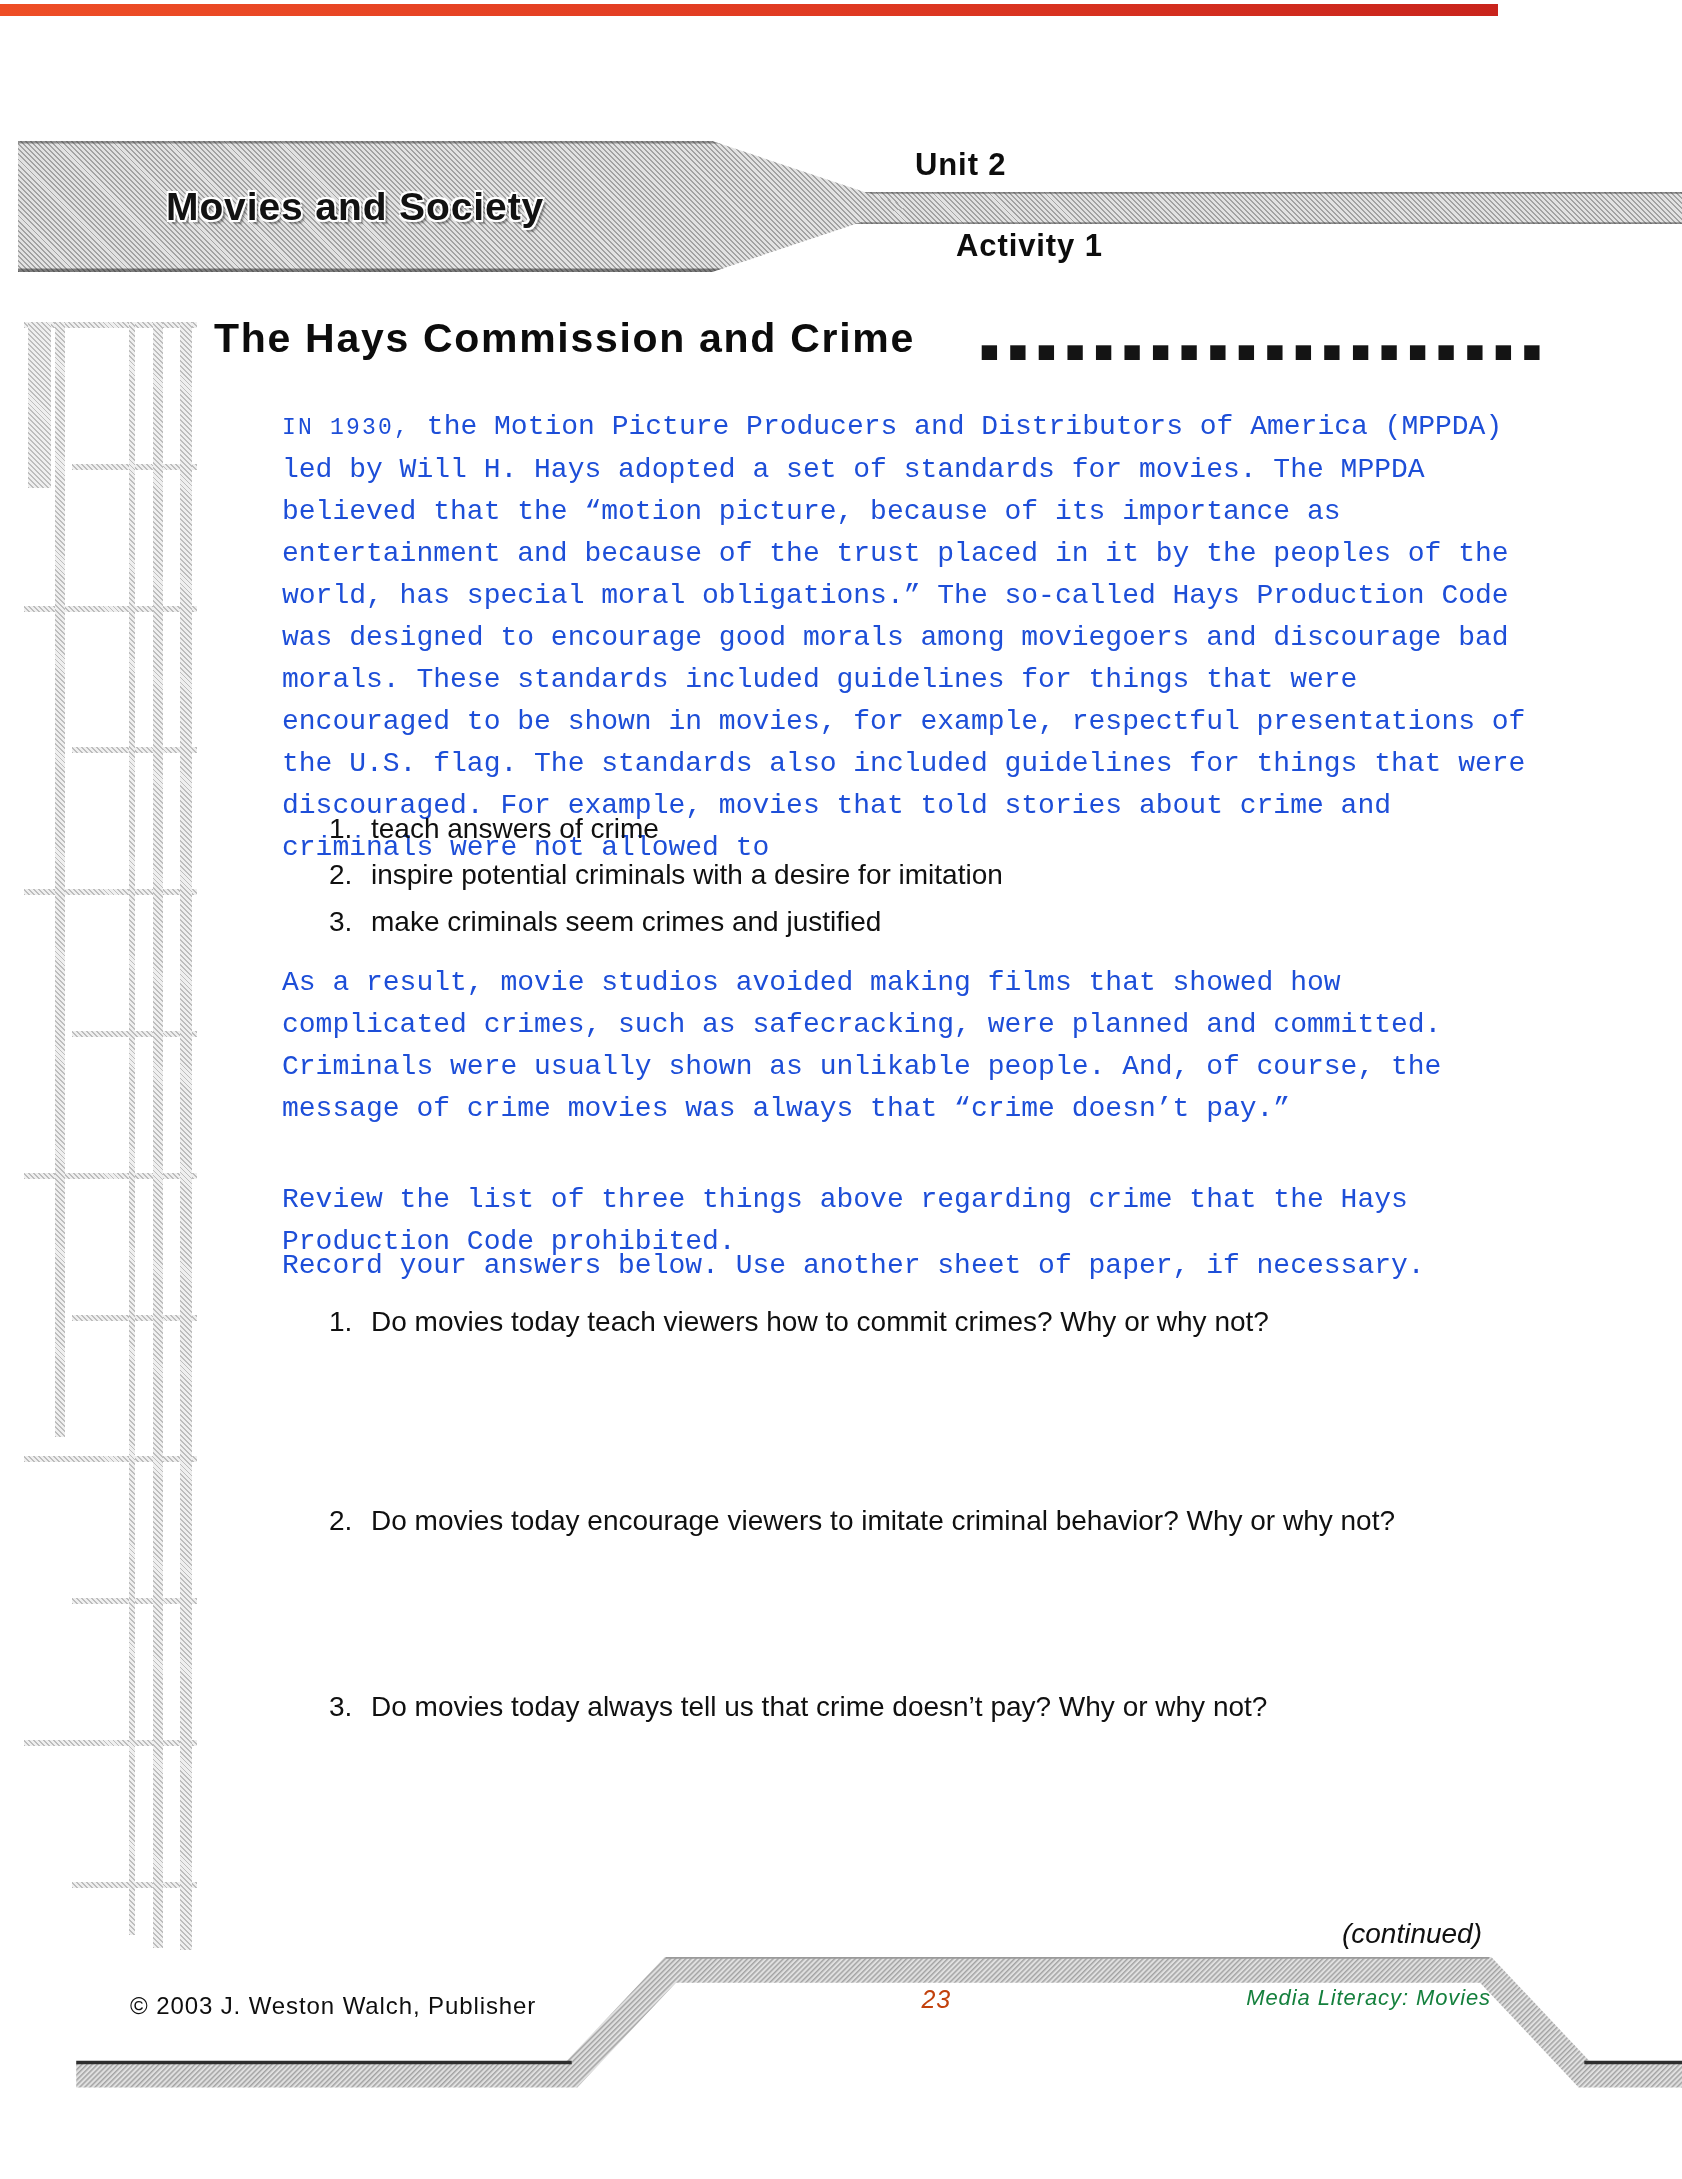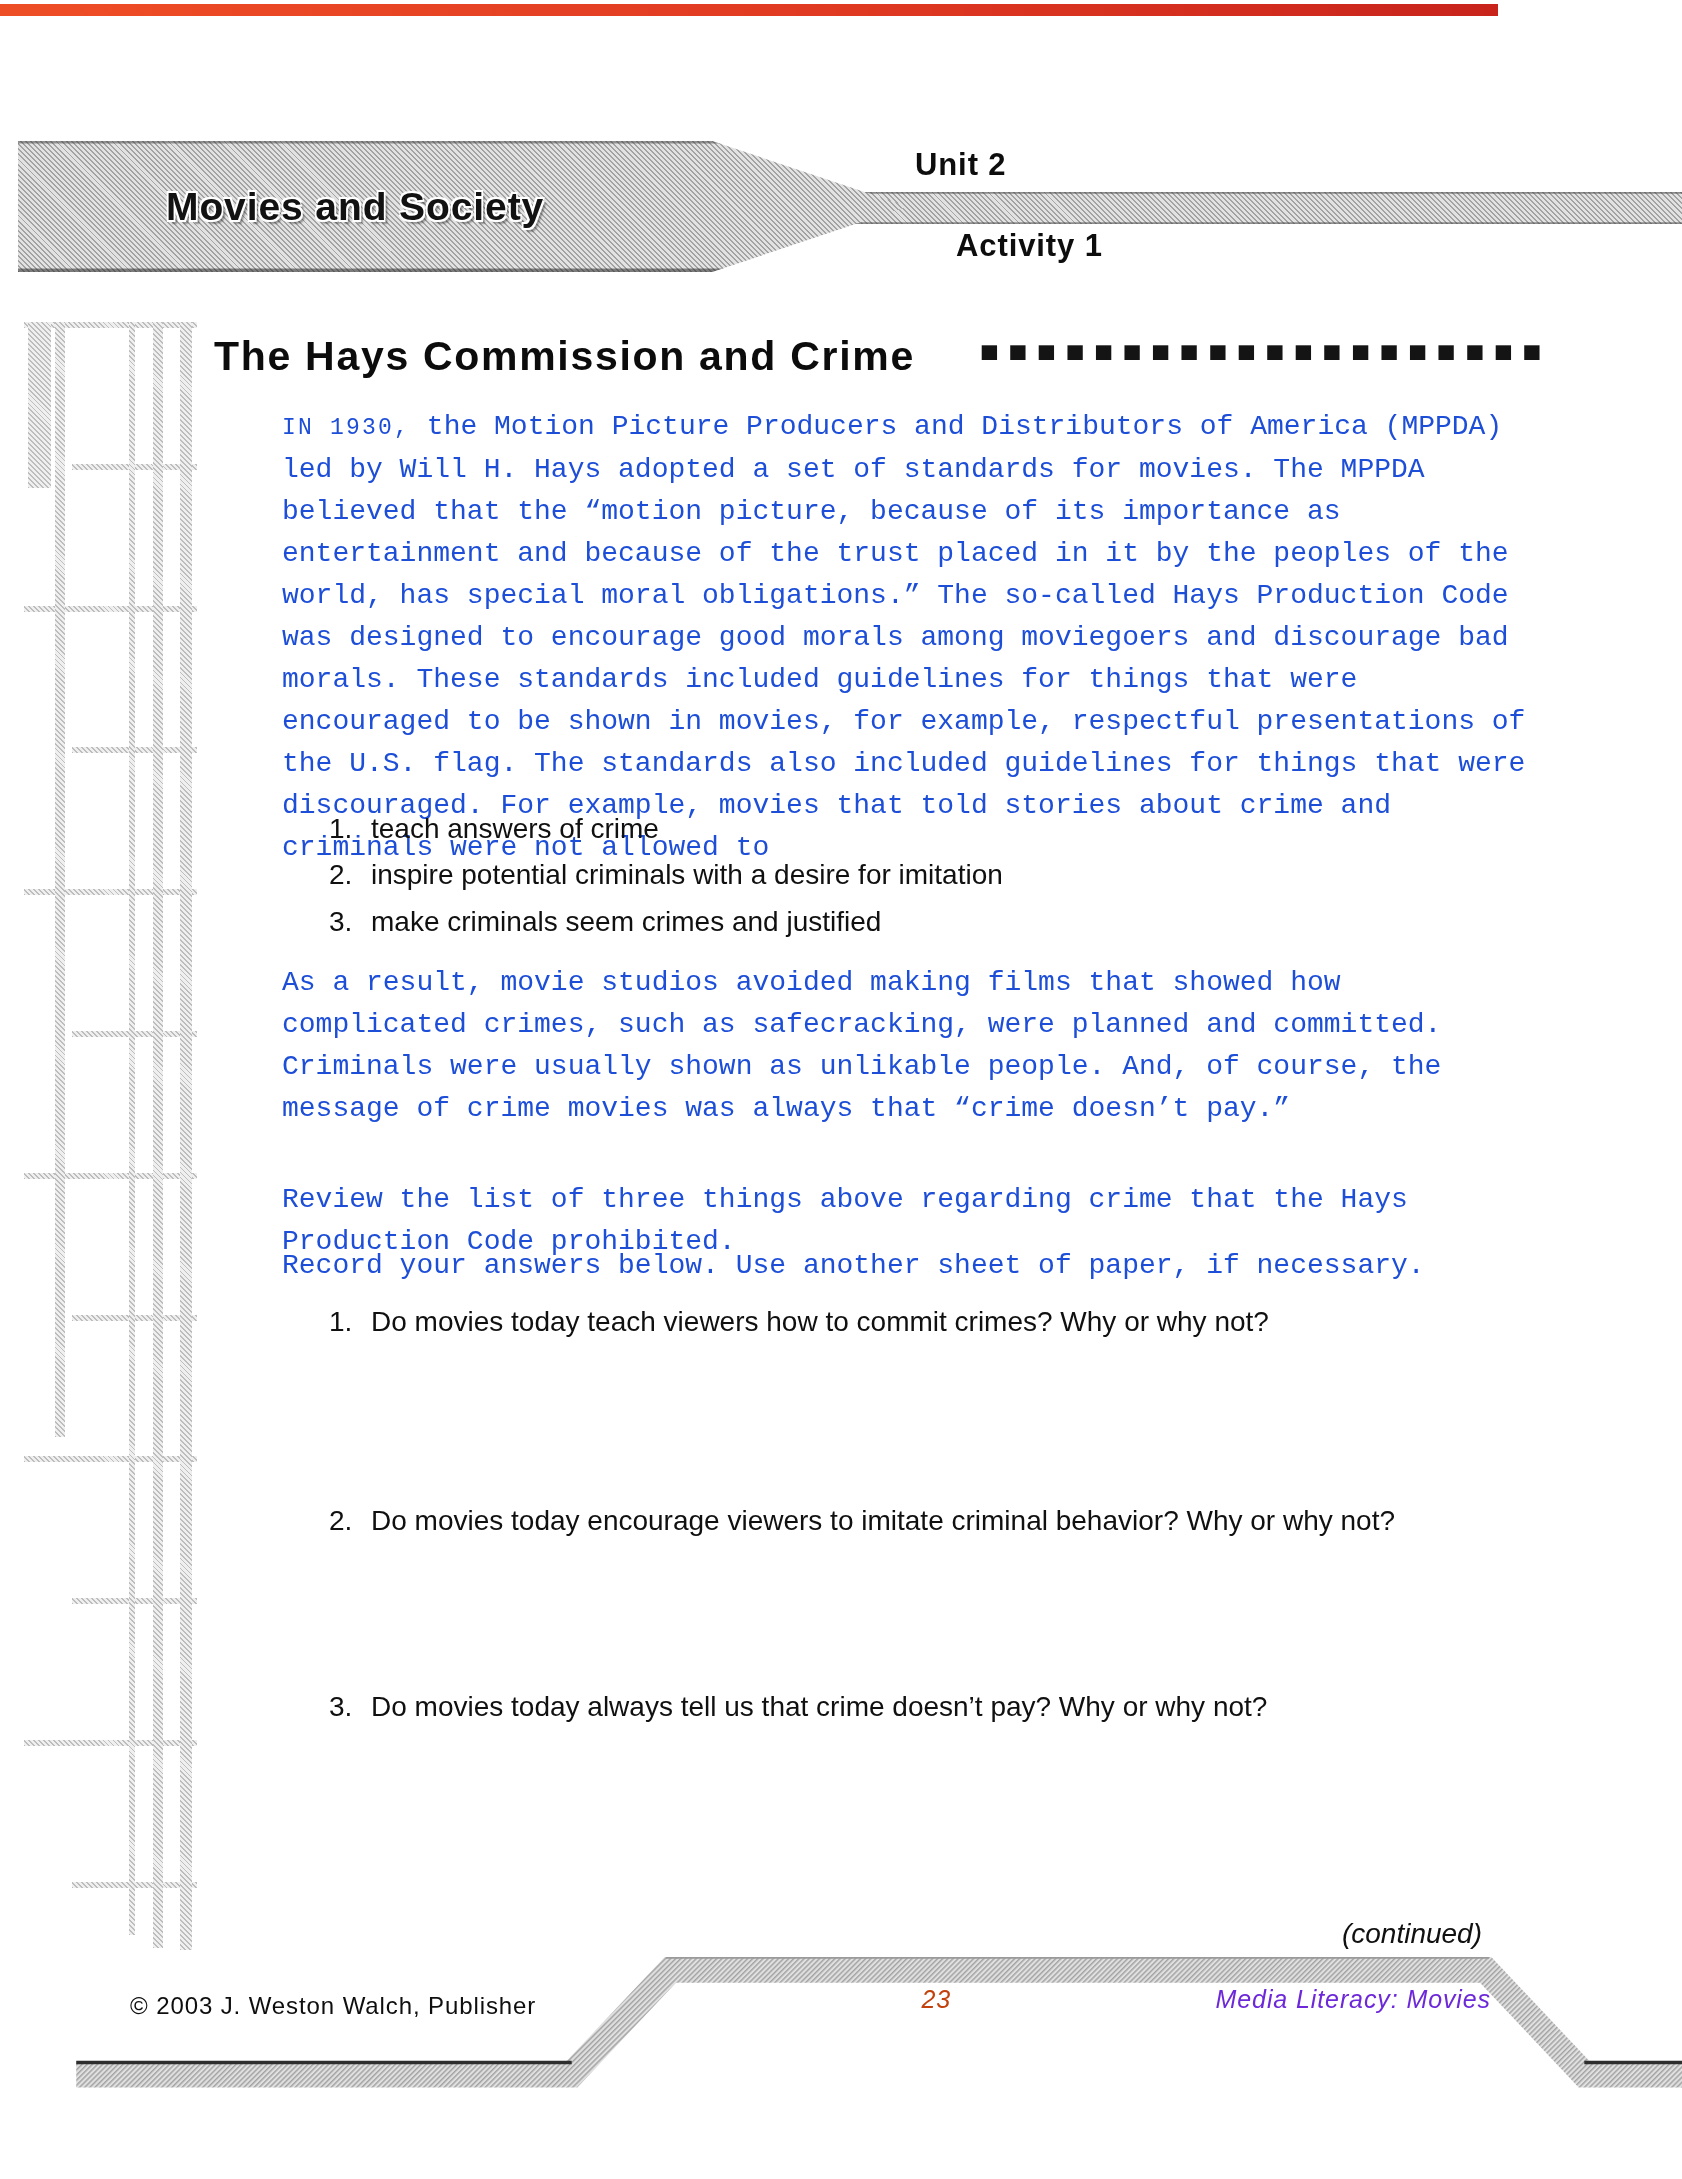--- a/index.html
+++ b/index.html
@@ -31,21 +31,21 @@
     text-shadow:-1.7px -1.7px 0 #fff, 1.7px -1.7px 0 #fff, -1.7px 1.7px 0 #fff, 1.7px 1.7px 0 #fff, 3.5px 3.5px 1.7px rgba(0,0,0,.35);
     white-space:nowrap;
   }
   .unit-label,.activity-label{
     position:absolute; left:915px; font-size:31px; font-weight:800; letter-spacing:0.9px; color:#0d0d0d; white-space:nowrap;
   }
   .unit-label{ top:147px; }
   .activity-label{ top:228px;margin-left:41px; }
   
   .page-title{
-    position:absolute; left:214px; top:333px; font-size:41px; font-weight:800;
+    position:absolute; left:214px; top:315px; font-size:41px; font-weight:800;
     letter-spacing:1.7px; color:#0c0c0c; white-space:nowrap;
   }
   .title-dashes{
     position:absolute; left:979px; top:321px; height:52px; line-height:52px;
     font-family:"DejaVu Sans", sans-serif; font-size:50px; font-weight:700;
     letter-spacing:7.8px; color:#141414; transform:scaleY(2.05); transform-origin:50% 50%;
     white-space:nowrap;
   }
   
   .filmstrip{ position:absolute; left:24px; top:322px; width:173px; height:1628px; opacity:.75; }
@@ -63,21 +63,21 @@
     font-size:28px; line-height:42px; color:#1d4ed8;font-family:Liberation Mono, monospace;
   }
   .leadin{ font-size:23px; letter-spacing:2.2px; font-weight:500; }
   .num-item{ position:absolute; left:329px; width:1202px; font-size:28px; line-height:42px; color:#101010; }
   .num-item .num{ display:inline-block; width:42px; }
   
   .continued{ position:absolute; right:201px; top:1918px; font-size:28px; font-style:italic; color:#101010; }
   .footer-ribbon{ position:absolute; left:0; top:1950px; }
   .footer-copyright{ position:absolute; left:130px; top:1992px; font-size:24px; letter-spacing:0.9px; color:#0e0e0e; white-space:nowrap; }
   .footer-page{ position:absolute; left:778px; top:1985px; width:173px; text-align:right; font-size:25px; font-style:italic; letter-spacing:0.9px; color:#c2410c; }
-  .footer-book{ position:absolute; right:192px; top:1985px; font-size:25px; font-style:italic; letter-spacing:0.9px; color:#6d28d9; white-space:nowrap; }
+  .footer-book{ position:absolute; right:192px; top:1985px; font-size:22px; font-style:italic; letter-spacing:0.9px; color:#15803d; white-space:nowrap; }
 </style>
 </head>
 <body>
 
 <div class="page">
 
   <div class="top-red-bar"></div>
 
   <div class="banner-stripe hatch"></div>
   <div class="banner-arrow hatch"></div>

